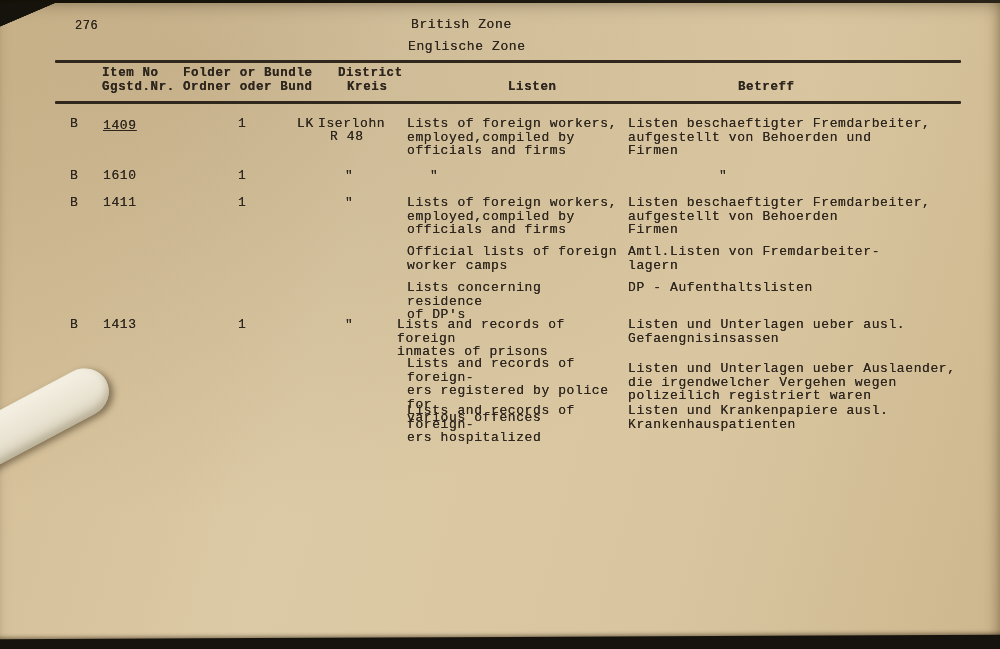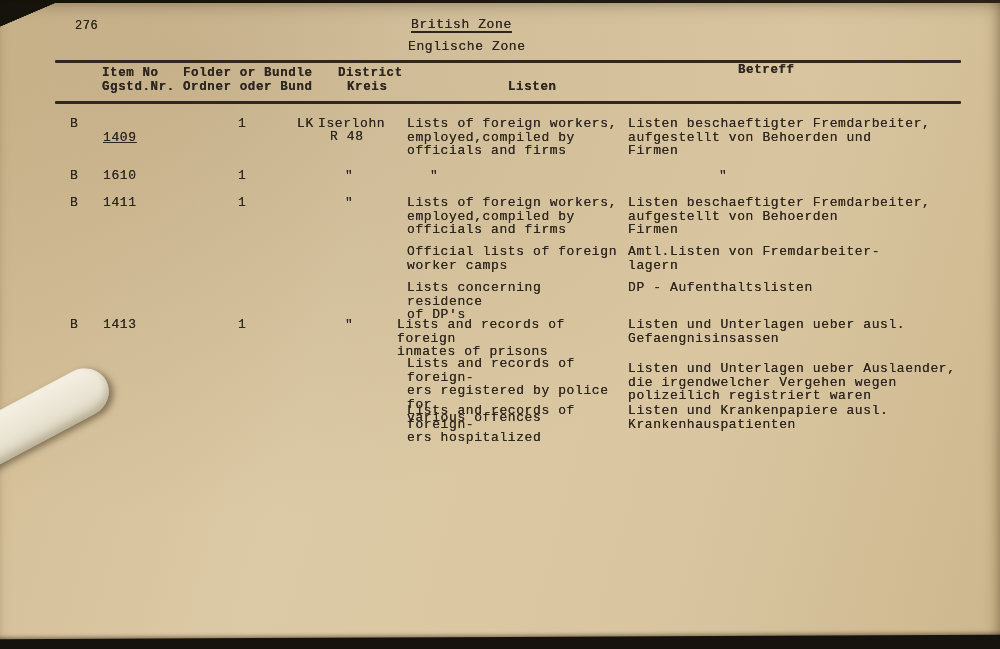--- a/index.html
+++ b/index.html
@@ -22,21 +22,21 @@
   .t{
     position:absolute;
     color:#2d261e;
     font-size:13px;
     letter-spacing:0.6px;
     line-height:13.5px;
     white-space:pre-line;
     text-shadow:0 0 0.6px rgba(45,35,25,0.85);
   }
   .small{font-size:12.5px;font-weight:bold;}
-  .underlined{text-decoration:underline;text-underline-offset:3px;text-decoration-thickness:1.5px;text-align:right;}
+  .underlined{text-underline-offset:3px;text-decoration-thickness:1.5px;text-align:right;}
   .rule{
     position:absolute;left:55px;width:906px;height:3px;
     background:#30281c;border-radius:1px;
   }
   .scan-edge-top{
     position:absolute;top:0;left:0;width:100%;height:3px;
     background:linear-gradient(to right,#141109 0%,#201b13 70%,#2a2318 100%);
   }
   .scan-corner-tl{
     position:absolute;top:0;left:0;width:70px;height:30px;
@@ -68,27 +68,27 @@
 
   <div class="rule" style="top:60px;"></div>
 
   <span class="t small" style="left:102px;top:67px;">Item No</span>
   <span class="t small" style="left:102px;top:81px;">Ggstd.Nr.</span>
   <span class="t small" style="left:183px;top:67px;">Folder or Bundle</span>
   <span class="t small" style="left:183px;top:81px;">Ordner oder Bund</span>
   <span class="t small" style="left:338px;top:67px;">District</span>
   <span class="t small" style="left:347px;top:81px;">Kreis</span>
   <span class="t small" style="left:508px;top:81px;">Listen</span>
-  <span class="t small" style="left:738px;top:64px;">Betreff</span>
+  <span class="t small" style="left:738px;top:81px;">Betreff</span>
 
   <div class="rule" style="top:101px;"></div>
 
   <div>
     <span class="t" style="left:70px;top:117px;">B</span>
-    <span class="t" style="left:103px;top:131px;text-decoration:underline;">1409</span>
+    <span class="t" style="left:103px;top:119px;text-decoration:underline;">1409</span>
     <span class="t" style="left:238px;top:117px;">1</span>
     <span class="t" style="left:297px;top:117px;">LK</span>
     <span class="t" style="left:318px;top:117px;">Iserlohn</span>
     <span class="t" style="left:330px;top:130px;">R  48</span>
     <span class="t" style="left:407px;top:117px;width:215px;">Lists of foreign workers,
 employed,compiled by
 officials and firms</span>
     <span class="t" style="left:628px;top:117px;width:340px;">Listen beschaeftigter Fremdarbeiter,
 aufgestellt von Behoerden und
 Firmen</span>

